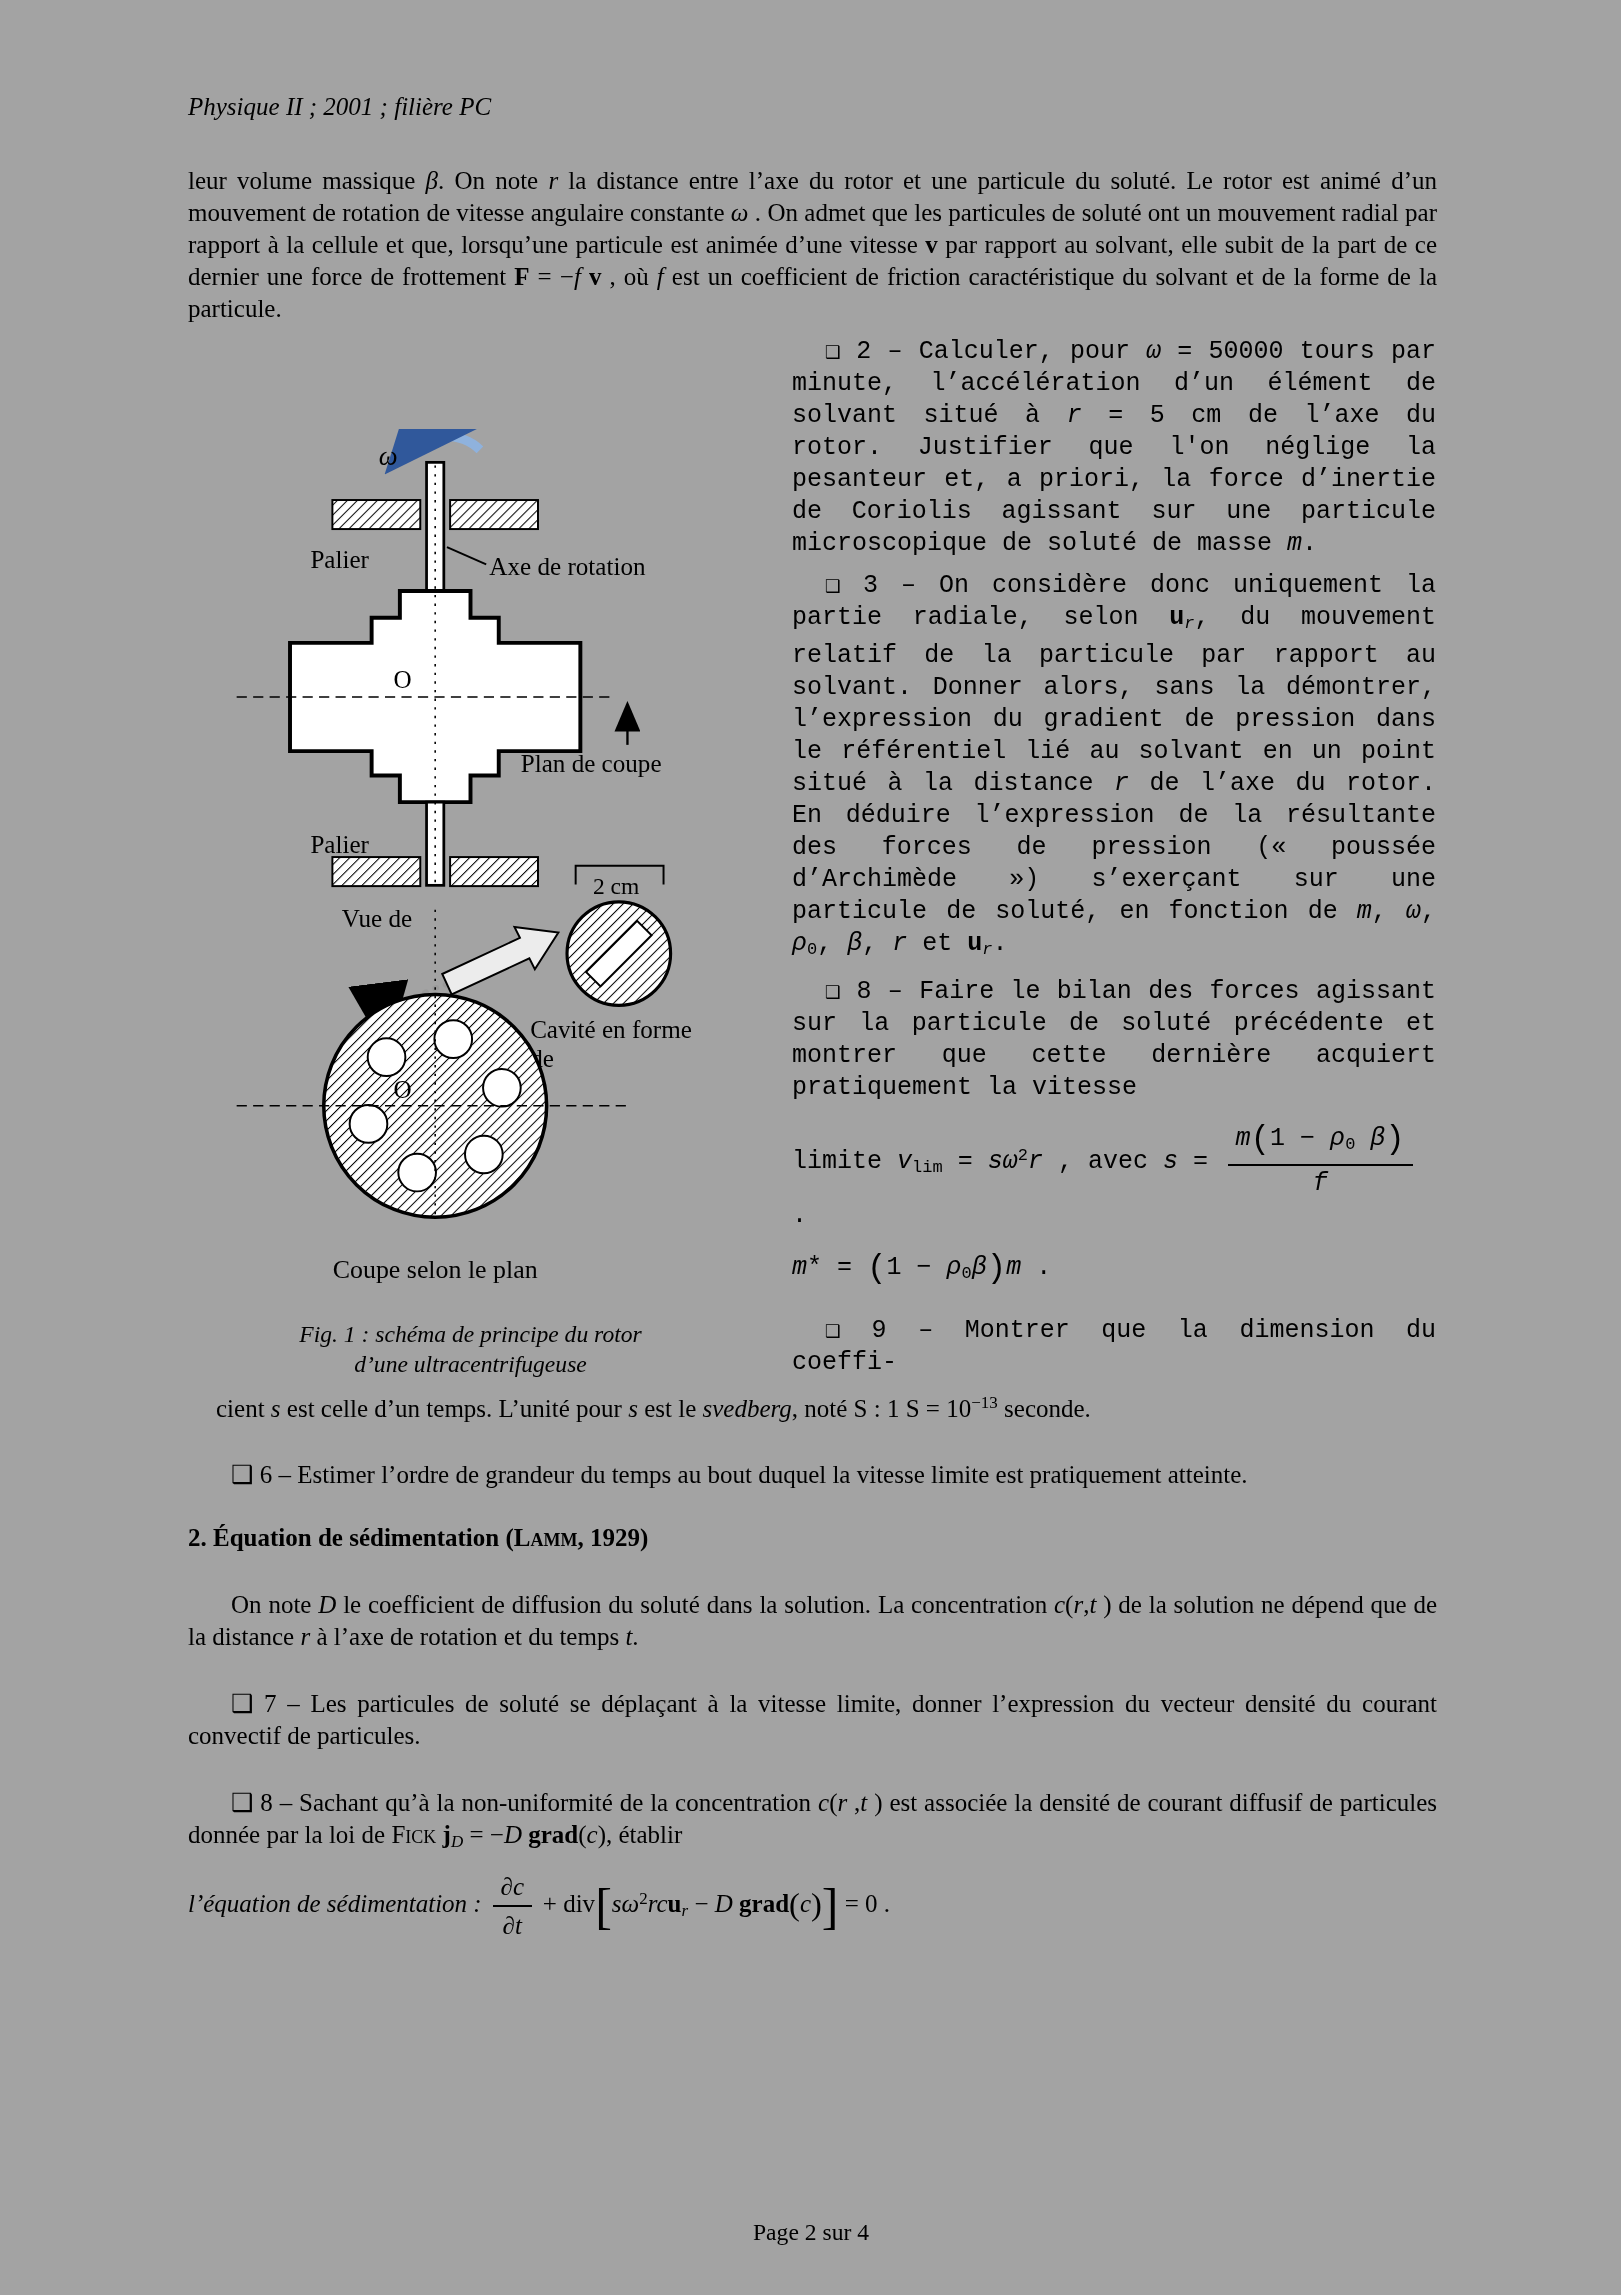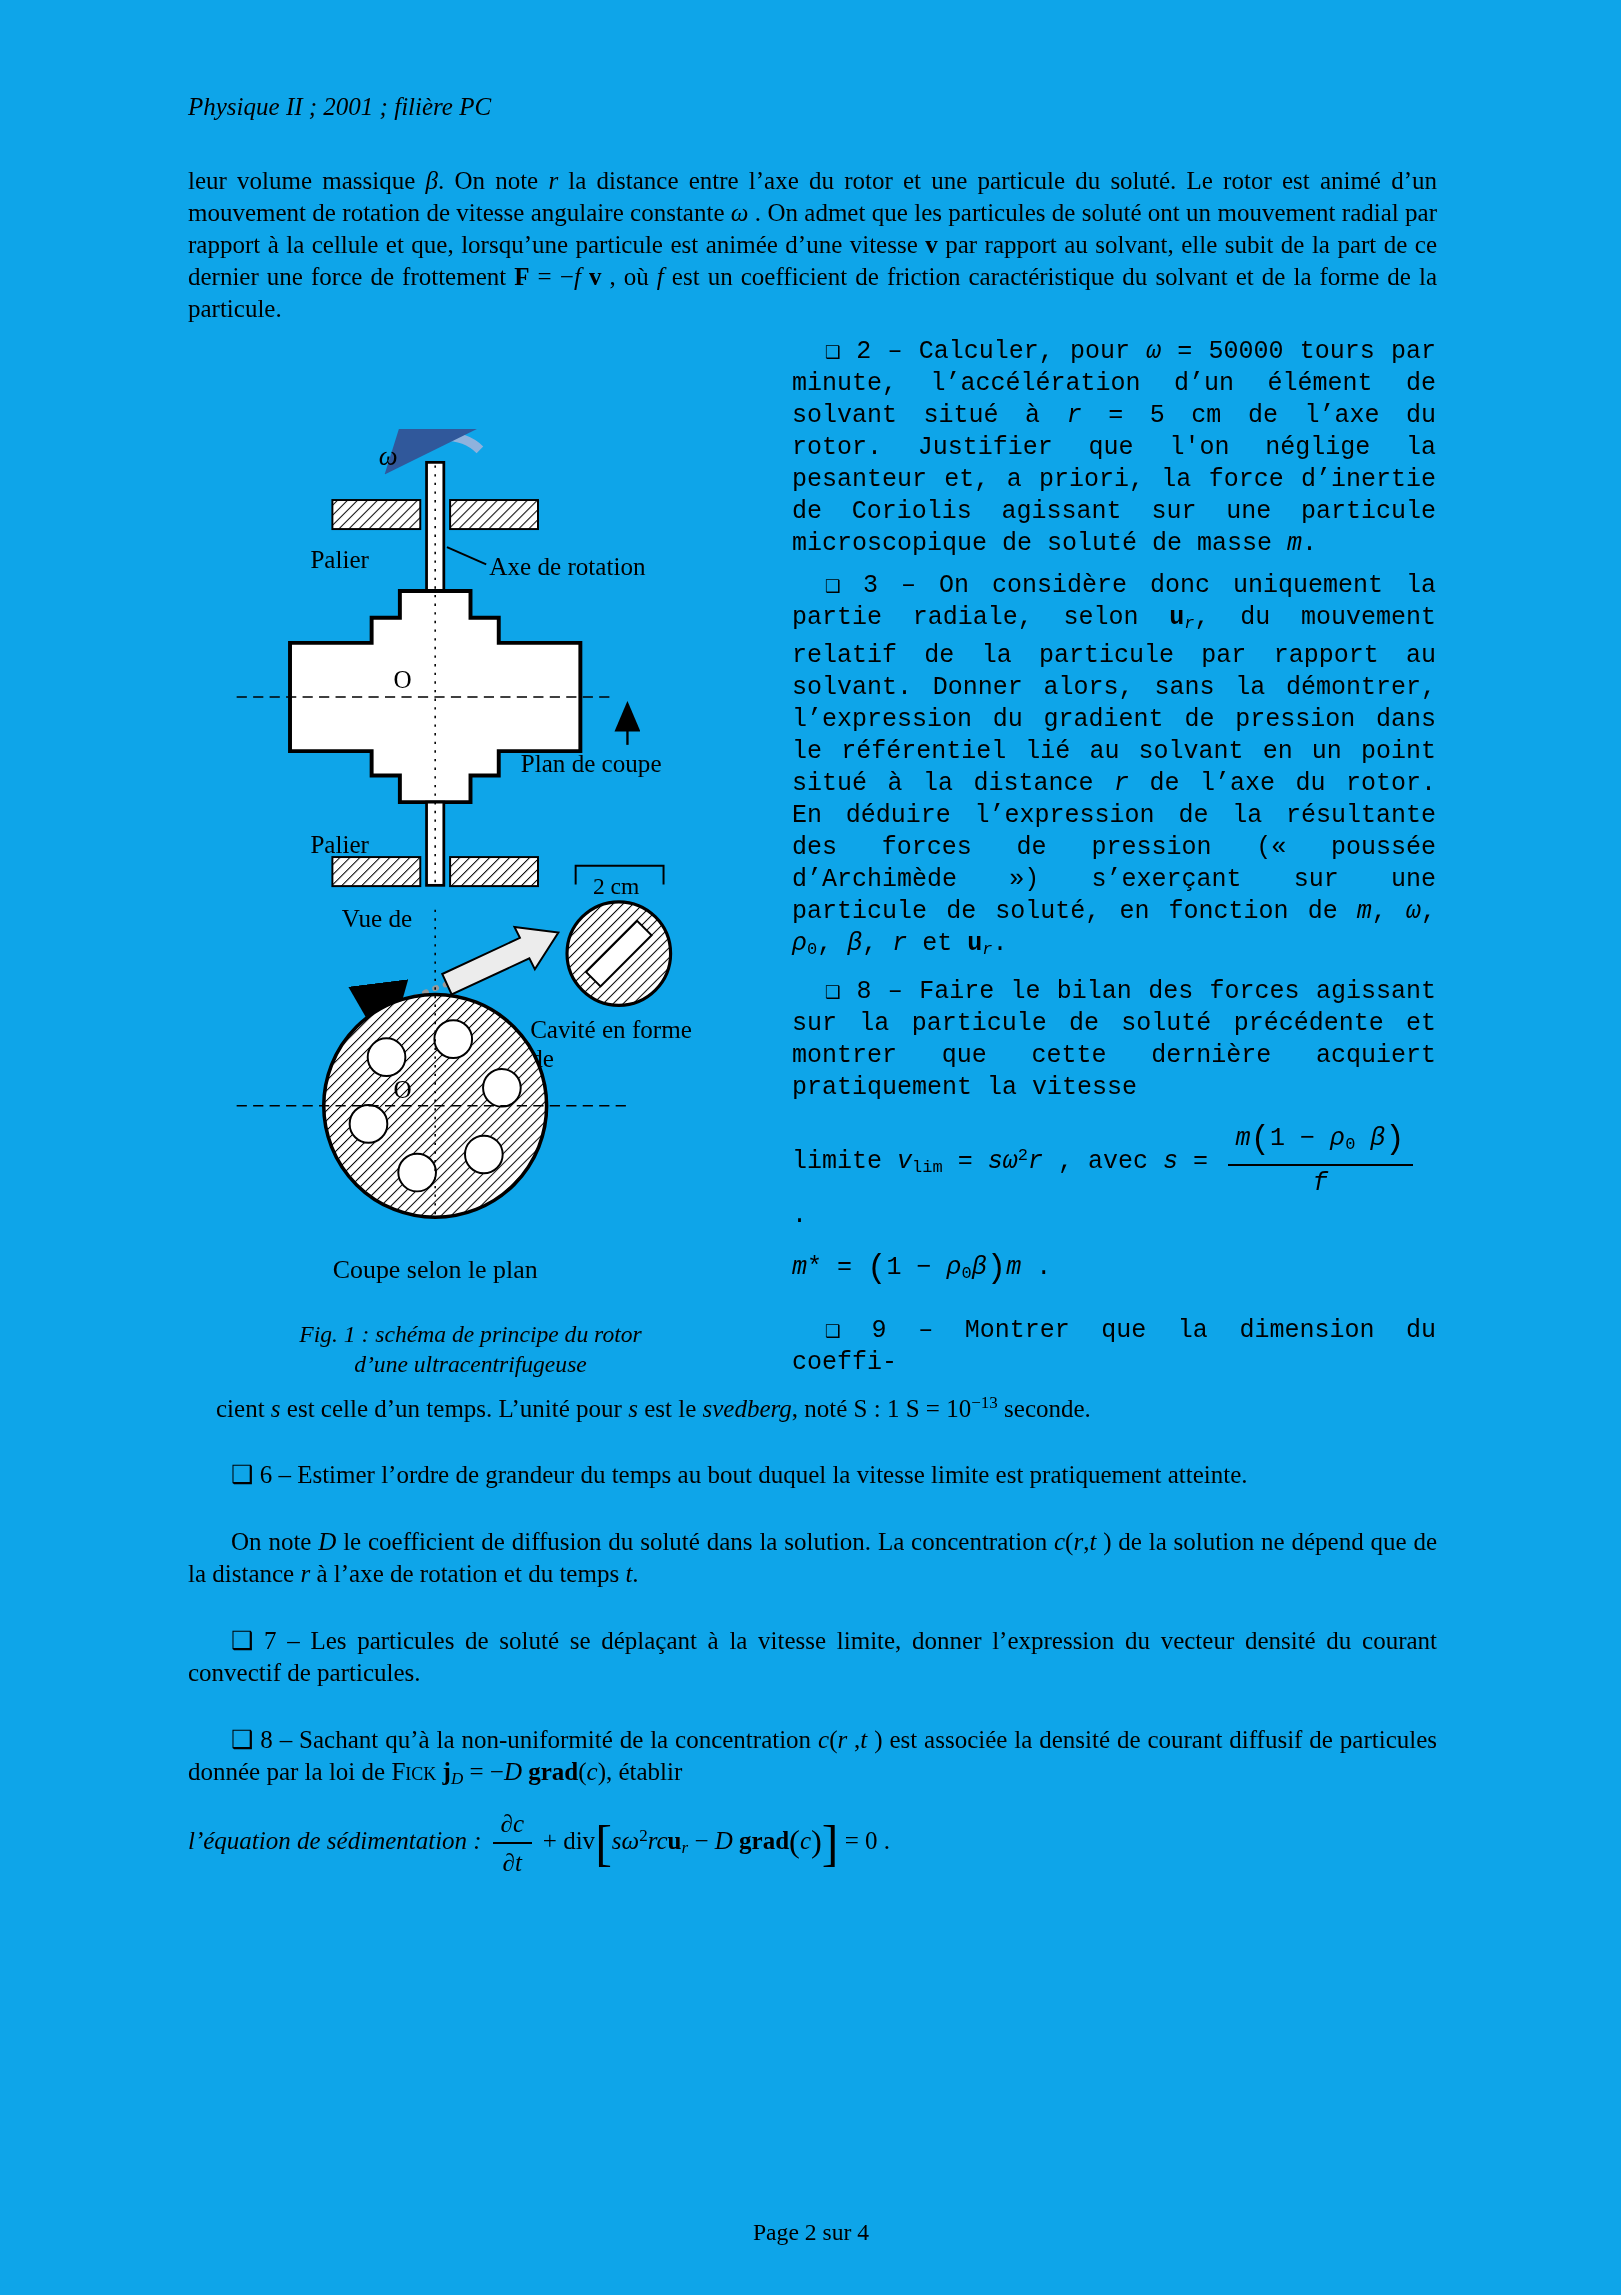--- a/index.html
+++ b/index.html
@@ -1,19 +1,19 @@
 <!DOCTYPE html>
 <html style="font-size:12.6px"><head>
 <meta charset="utf-8">
 <style>
   * { margin:0; padding:0; box-sizing:border-box; }
   html,body { background:#888; }
   body { font-family:"Liberation Serif","DejaVu Serif",serif; color:#000; }
   .page {
-    position:relative; width:1622px; height:2295px; background:#0ea5e9;
+    position:relative; width:1622px; height:2295px; background:#a3a3a3;
     padding:93px 185px 0 188px; overflow:hidden;
   }
   .header { font-size:25px; font-style:italic; margin-bottom:44px; }
   .para { font-size:25px; line-height:32px; text-align:justify; }
   .twocol { display:flex; margin-top:11px; }
   .col-left { width:604px; flex:none; }
   .col-right { width:644px; flex:none; display:flex; flex-direction:column;font-family:Liberation Mono, monospace; }
   .col-right .q { font-size:25px; line-height:32px; text-align:justify; text-indent:33px; margin-bottom:10.2px; }
   .col-right .q.small-indent { text-indent:9.4px; }
   .q5a { margin-top:auto; margin-bottom:0 !important; }
@@ -133,20 +133,21 @@
       </div>
       <div class="formula"><span class="f-i">m</span><span>* = </span><span class="f-bp">(</span><span>1 − </span><span class="f-i">ρ</span><span class="f-sub">0</span><span class="f-i">β</span><span class="f-bp">)</span><span class="f-i">m</span><span> .</span></div>
       <p class="q q5a"><span>❑ 9 – Montrer que la dimension du coeffi-</span></p>
     </div>
   </div>
 
   <p class="cont"><span>cient </span><span class="f-i">s</span><span> est celle d’un temps. L’unité pour </span><span class="f-i">s</span><span> est le </span><span class="f-i">svedberg</span><span>, noté S : 1 S = 10</span><span class="f-sup">−13</span><span> seconde.</span></p>
 
   <p class="qfull"><span>❑ 6 – Estimer l’ordre de grandeur du temps au bout duquel la vitesse limite est pratiquement atteinte.</span></p>
 
+  <h3 class="sec-title"><span class="f-b">2. Équation de sédimentation (L</span><span class="f-b f-sc">amm</span><span class="f-b">, 1929)</span></h3>
 
   <p class="qfull"><span>On note </span><span class="f-i">D</span><span> le coefficient de diffusion du soluté dans la solution. La concentration </span><span class="f-i">c</span><span>(</span><span class="f-i">r</span><span>,</span><span class="f-i">t</span><span> ) de la solution ne dépend que de la distance </span><span class="f-i">r</span><span> à l’axe de rotation et du temps </span><span class="f-i">t</span><span>.</span></p>
 
   <p class="qfull"><span>❑ 7 – Les particules de soluté se déplaçant à la vitesse limite, donner l’expression du vecteur densité du courant convectif de particules.</span></p>
 
   <p class="qfull"><span>❑ 8 – Sachant qu’à la non-uniformité de la concentration </span><span class="f-i">c</span><span>(</span><span class="f-i">r</span><span> ,</span><span class="f-i">t</span><span> ) est associée la densité de courant diffusif de particules donnée par la loi de F</span><span class="f-sc">ick</span><span>  </span><span class="f-b">j</span><span class="f-i f-sub">D</span><span> = −</span><span class="f-i">D</span><span> </span><span class="f-b">grad</span><span>(</span><span class="f-i">c</span><span>), établir</span></p>
 
   <div class="formula display">
     <span class="rich"><span class="f-i">l’équation de sédimentation : </span></span><span class="frac"><span class="num"><span>∂</span><span class="f-i">c</span></span><span class="den"><span>∂</span><span class="f-i">t</span></span></span><span class="rich"><span> + div</span></span><span class="bigbr">[</span><span class="rich"><span class="f-i">s</span><span class="f-i">ω</span><span class="f-sup">2</span><span class="f-i">r</span><span class="f-i">c</span><span class="f-b">u</span><span class="f-i f-sub">r</span><span> − </span><span class="f-i">D</span><span> </span><span class="f-b">grad</span><span class="f-bp">(</span><span class="f-i">c</span><span class="f-bp">)</span></span><span class="bigbr">]</span><span class="rich"><span> = 0 .</span></span>
   </div>

